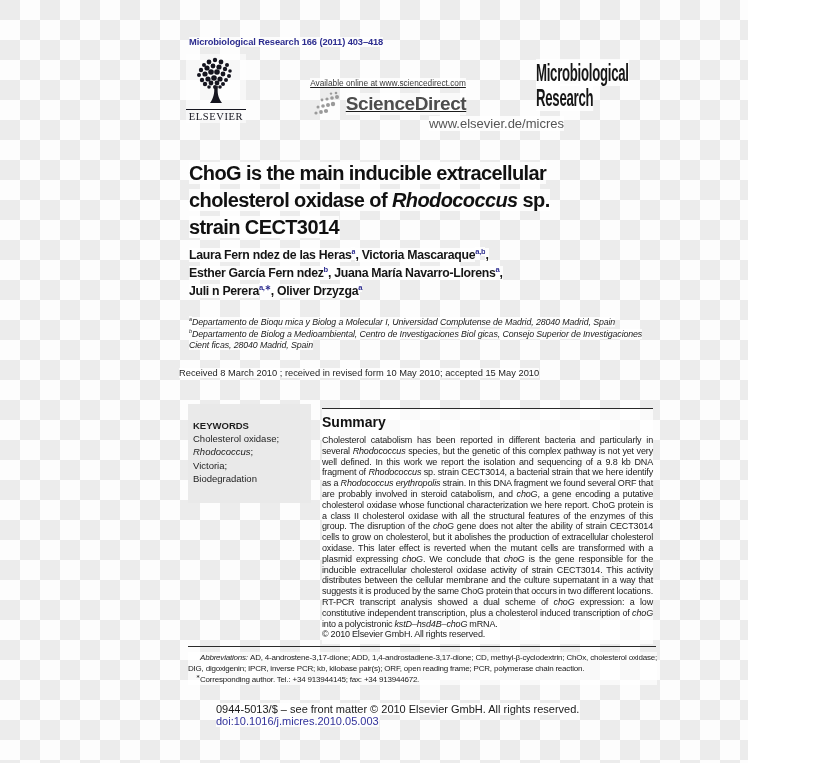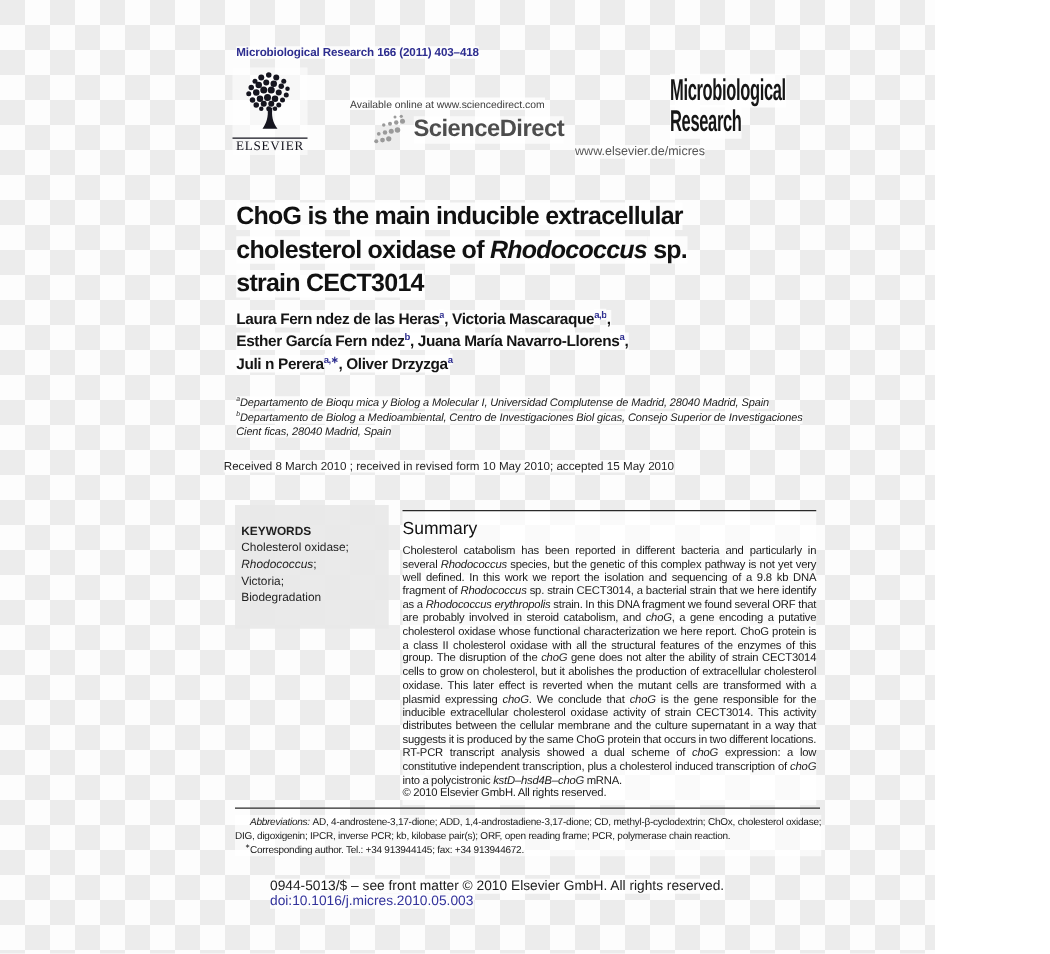--- a/index.html
+++ b/index.html
@@ -24,39 +24,39 @@
   .bd{font-weight:bold;}
   .navy{color:var(--navy);}
   .link{color:var(--link);}
   sup{font-size:0.62em;vertical-align:super;line-height:0;}
 
   .journal-ref{left:189px;top:37px;font-size:9.3px;font-weight:bold;color:var(--navy);letter-spacing:-0.1px;}
 
   .elsevier{left:186px;top:54px;width:60px;text-align:center;background:rgba(255,255,255,0.6);padding:1px 0;}
   .elsevier .wordmark{display:block;font-family:"Liberation Serif",serif;font-size:10.5px;letter-spacing:0.6px;color:#15151f;border-top:1px solid #15151f;padding-top:1px;margin-top:-2px;}
 
-  .sd-block{left:280px;top:78px;width:186px;}
+  .sd-block{left:295px;top:78px;width:186px;text-align:center;text-decoration:underline;}
   .sd-note{font-size:8.3px;color:#3a3a3a;}
   .sd-row{margin-top:3px;display:flex;align-items:center;justify-content:center;gap:2px;}
   .sd-wordmark{font-size:19px;font-weight:600;color:#4d4d4d;letter-spacing:-0.4px;background:rgba(255,255,255,0.7);}
 
   .mr-logo{left:536px;top:60px;font-size:24px;font-weight:800;letter-spacing:-0.5px;line-height:25px;color:#161616;transform:scaleX(0.55);transform-origin:left top;white-space:nowrap;}
-  .mr-site{right:184px;top:116px;font-size:10px;color:#555;padding-left:48px;}
+  .mr-site{right:184px;top:116px;font-size:13px;color:#555;padding-left:48px;}
 
   .title{left:189px;top:160px;width:420px;font-size:20px;font-weight:bold;line-height:27px;letter-spacing:-0.6px;color:#111;}
   .authors{left:189px;top:246px;width:440px;font-size:12.3px;font-weight:bold;line-height:18px;letter-spacing:-0.3px;color:#151515;}
   .affils{left:189px;top:317px;width:470px;font-size:8.8px;font-style:italic;line-height:11.5px;letter-spacing:-0.1px;color:#222;}
   .affils p{margin:0;}
   .received{left:179px;top:368px;font-size:9.3px;color:#1e1e1e;}
 
   .kw-panel{left:188px;top:404px;width:123px;height:99px;background:rgba(233,233,233,0.95);padding:15px 0 0 5px;font-size:9.5px;line-height:13.2px;color:#1e1e1e;}
   .kw-heading{font-weight:bold;}
 
   .summary{left:322px;top:408px;width:331px;height:236px;background:rgba(255,255,255,0.72);border-top:1px solid #2a2a2a;}
-  .summary-heading{font-size:14px;font-weight:normal;margin-top:5px;color:#111;}
+  .summary-heading{font-size:14px;font-weight:bold;margin-top:5px;color:#111;}
   .summary-body{margin-top:5px;font-size:9px;line-height:10.8px;letter-spacing:-0.15px;word-spacing:-0.3px;text-align:justify;color:#1a1a1a;}
 
   .fn-divider{left:188px;top:646px;width:468px;border-top:1px solid #2a2a2a;height:0;}
   .footnotes{left:188px;top:652px;width:469px;font-size:8px;line-height:11px;letter-spacing:-0.2px;color:#1a1a1a;background:rgba(255,255,255,0.7);}
   .abbrev{text-align:justify;text-indent:12px;}
   .fn-line{text-indent:8px;}
 
   .footer{left:188px;top:703px;font-size:11px;line-height:12px;color:#1a1a1a;margin-left:28px;}
 </style>
 </head>

